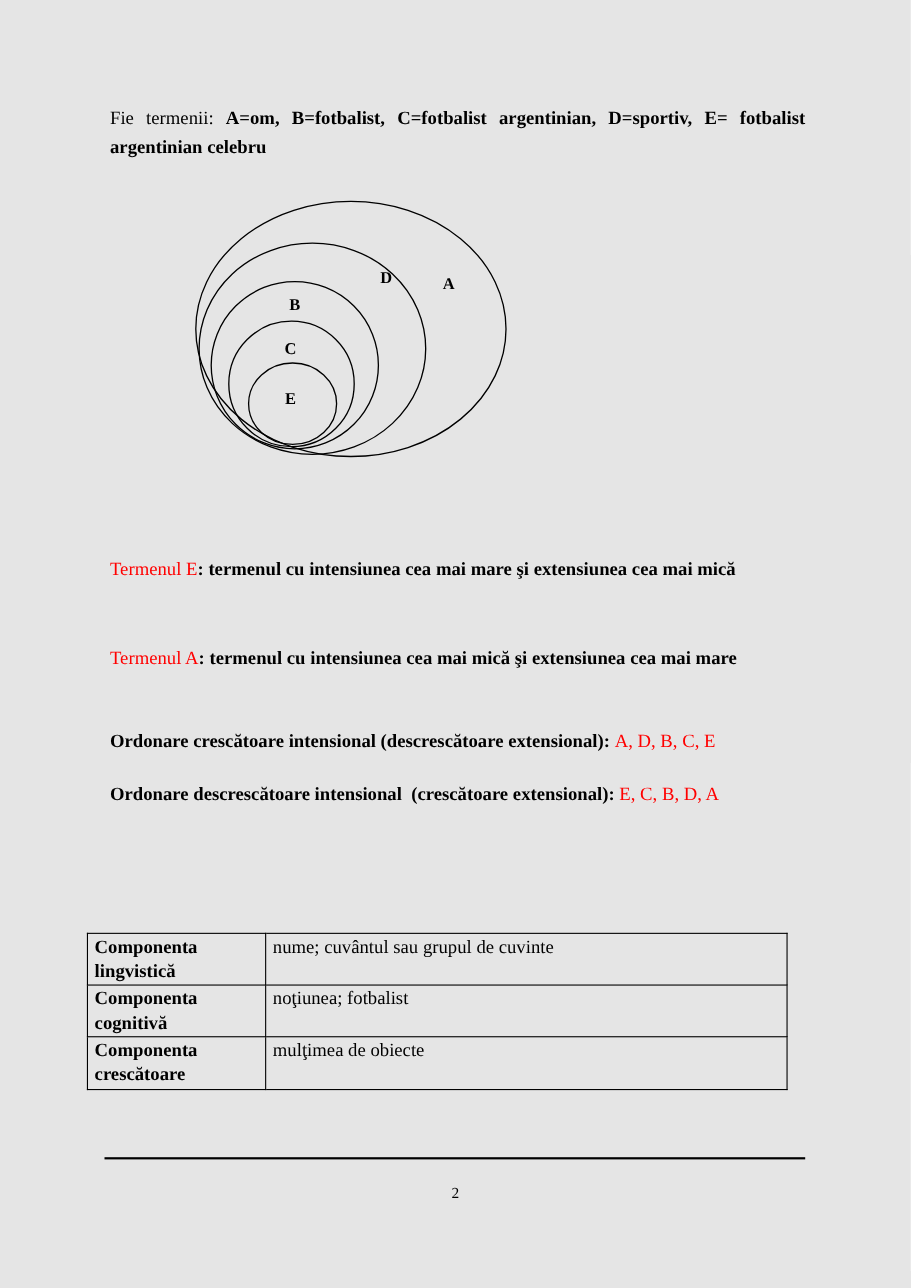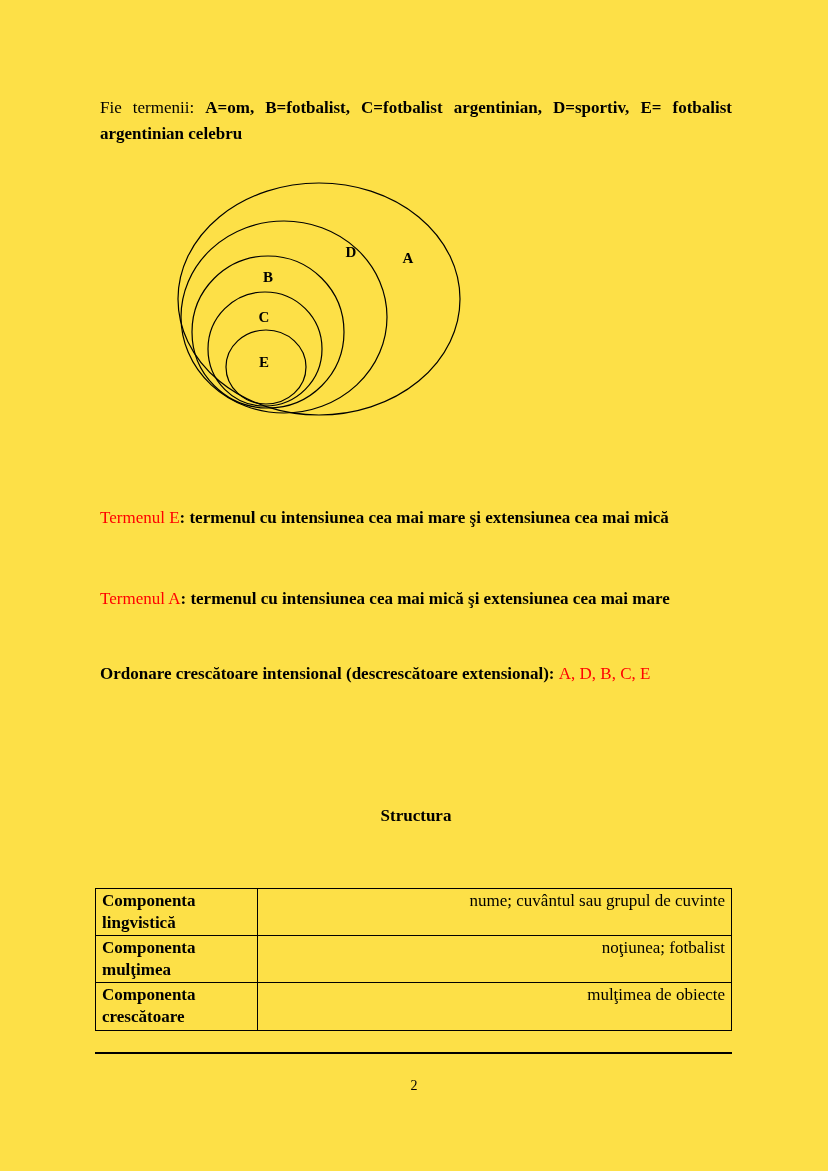--- a/index.html
+++ b/index.html
@@ -7,21 +7,21 @@
   body {
     width: 828px; height: 1171px;
     font-family: "Liberation Serif", serif;
     color: #000;
     position: relative;
     overflow: hidden;
   }
   .page {
     position: relative;
     width: 828px; height: 1171px;
-    background: #fde047;
+    background: #e5e5e5;
   }
   .para {
     position: absolute;
     left: 100px;
     width: 632px;
     font-size: 17px;
     line-height: 1.5;
     text-align: justify;
     font-weight: bold;
     white-space: pre-wrap;
@@ -44,39 +44,38 @@
   .heading {
     position: absolute;
     left: 100px; top: 806px;
     width: 632px;
     font-size: 17px;
     font-weight: bold;
     text-align: center;
   }
   .structura-table {
     position: absolute;
-    left: 95px; top: 848px;
+    left: 79px; top: 848px;
     width: 637px;
     border-collapse: collapse;
     table-layout: fixed;
-    margin-top: 40px;
   }
   .structura-table td {
     border: 1px solid #000;
     font-size: 17px;
     vertical-align: top;
     padding: 1px 6px;
     height: 44px;
   }
   .structura-table td.comp {
     width: 162px;
     font-weight: bold;
     line-height: 1.3;
   }
-  .structura-table td.desc { text-align: right; line-height: 1.3; }
+  .structura-table td.desc { text-align: left; line-height: 1.3; }
   .footer-rule {
     position: absolute;
     left: 95px; top: 1052px;
     width: 637px;
     border-top: 2px solid #000;
   }
   .page-number {
     position: absolute;
     left: 0; top: 1078px;
     width: 100%;
@@ -103,31 +102,31 @@
     <text x="92" y="144">C</text>
     <text x="92" y="189">E</text>
   </svg>
 
   <p class="para" style="top:505px"><span class="red">Termenul E</span><span>: termenul cu intensiunea cea mai mare şi extensiunea cea mai mică</span></p>
 
   <p class="para" style="top:586px"><span class="red">Termenul A</span><span>: termenul cu intensiunea cea mai mică şi extensiunea cea mai mare</span></p>
 
   <p class="para" style="top:661px"><span>Ordonare crescătoare intensional (descrescătoare extensional): </span><span class="red">A, D, B, C, E</span></p>
 
+  <p class="para" style="top:709px"><span>Ordonare descrescătoare intensional  (crescătoare extensional): </span><span class="red">E, C, B, D, A</span></p>
 
-  <div class="heading">Structura</div>
 
   <table class="structura-table">
     <tbody>
       <tr>
         <td class="comp">Componenta lingvistică</td>
         <td class="desc">nume; cuvântul sau grupul de cuvinte</td>
       </tr>
       <tr>
-        <td class="comp">Componenta mulţimea</td>
+        <td class="comp">Componenta cognitivă</td>
         <td class="desc">noţiunea; fotbalist</td>
       </tr>
       <tr>
         <td class="comp">Componenta crescătoare</td>
         <td class="desc">mulţimea de obiecte</td>
       </tr>
     </tbody>
   </table>
 
   <div class="footer-rule"></div>

